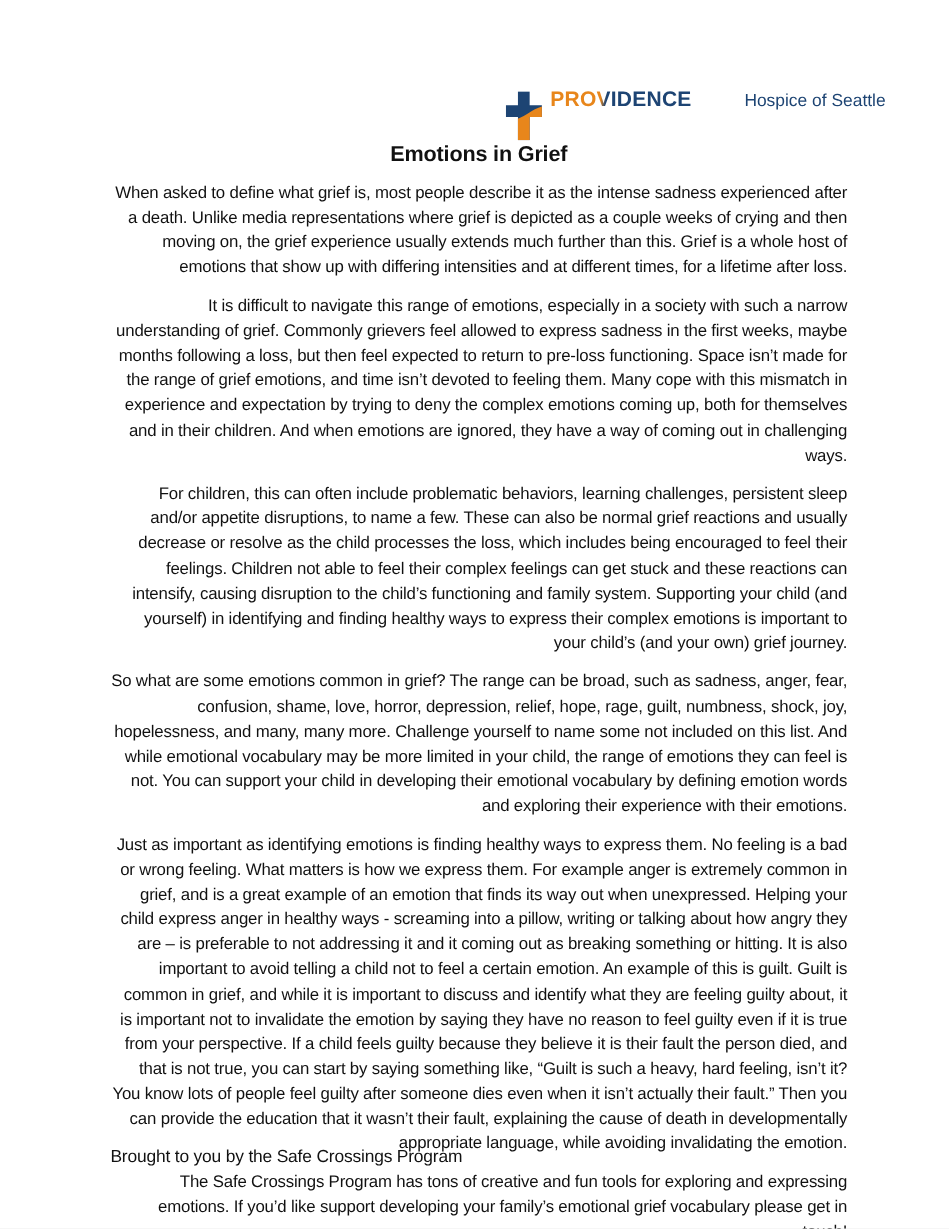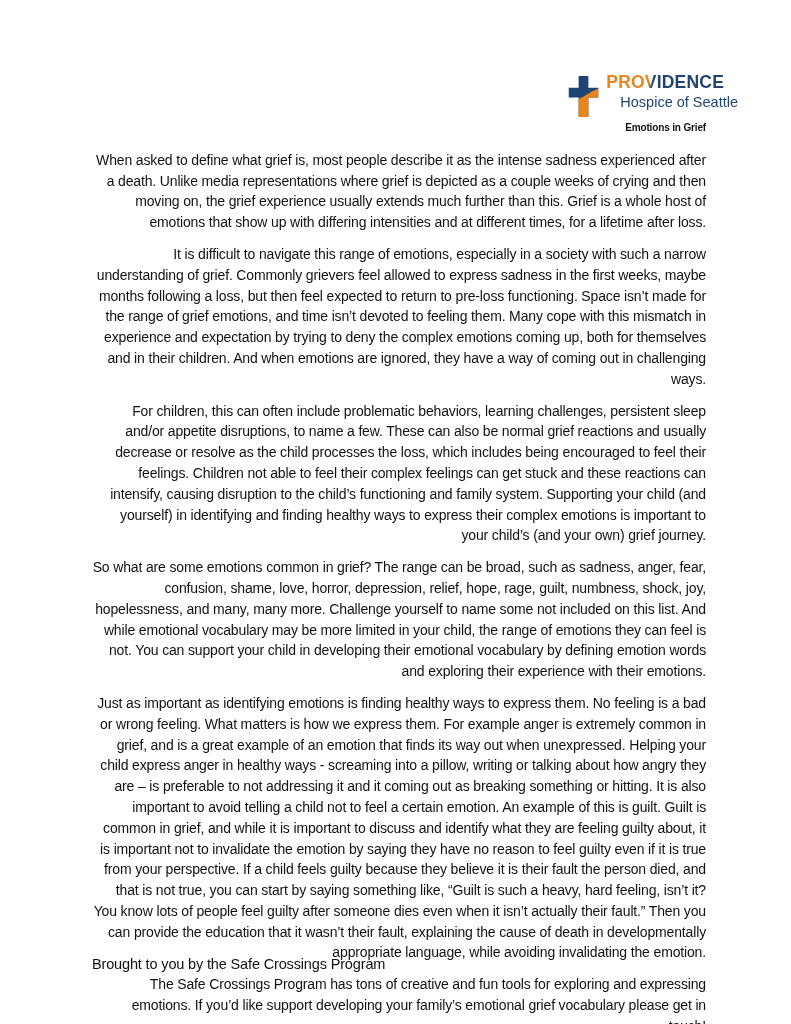--- a/index.html
+++ b/index.html
@@ -17,54 +17,53 @@
   
   .logo {
     position: absolute;
     top: 74px;
     right: 53px;
     display: flex;
     align-items: flex-start;
     gap: 7px;
   }
   .logo-cross { display: block; margin-top: 2px; }
-  .logo-text { display: flex; flex-direction: column; line-height: 1; }
+  .logo-text { display: flex; line-height: 1; gap: 44px; }
   .brand {
     font-size: 17.5px;
     font-weight: bold;
     letter-spacing: 0.2px;
     white-space: nowrap;
   }
   .brand .b-orange { color: #E8861B; }
   .brand .b-blue   { color: #1D4473; }
   .brand .b-trans  {
     background: linear-gradient(100deg, #E8861B 35%, #1D4473 65%);
     -webkit-background-clip: text;
     background-clip: text;
     color: transparent;
   }
   .logo-subtitle {
     margin-top: 3px;
     font-size: 14.5px;
     color: #1D4473;
     white-space: nowrap;
-    margin-left: 14px;
   }
 
   
   .content {
     position: absolute;
     top: 118px;
     left: 92px;
     width: 614px;
   }
   .doc-title {
-    font-size: 10px;
+    font-size: 18px;
     font-weight: bold;
-    text-align: right;
+    text-align: center;
     letter-spacing: -0.15px;
     margin: 0 0 11px 0;
     line-height: 20.8px;
   }
   .content p {
     margin: 0 0 11px 0;
     font-size: 14px;
     letter-spacing: -0.15px;
     line-height: 20.8px;
     text-align: right;

